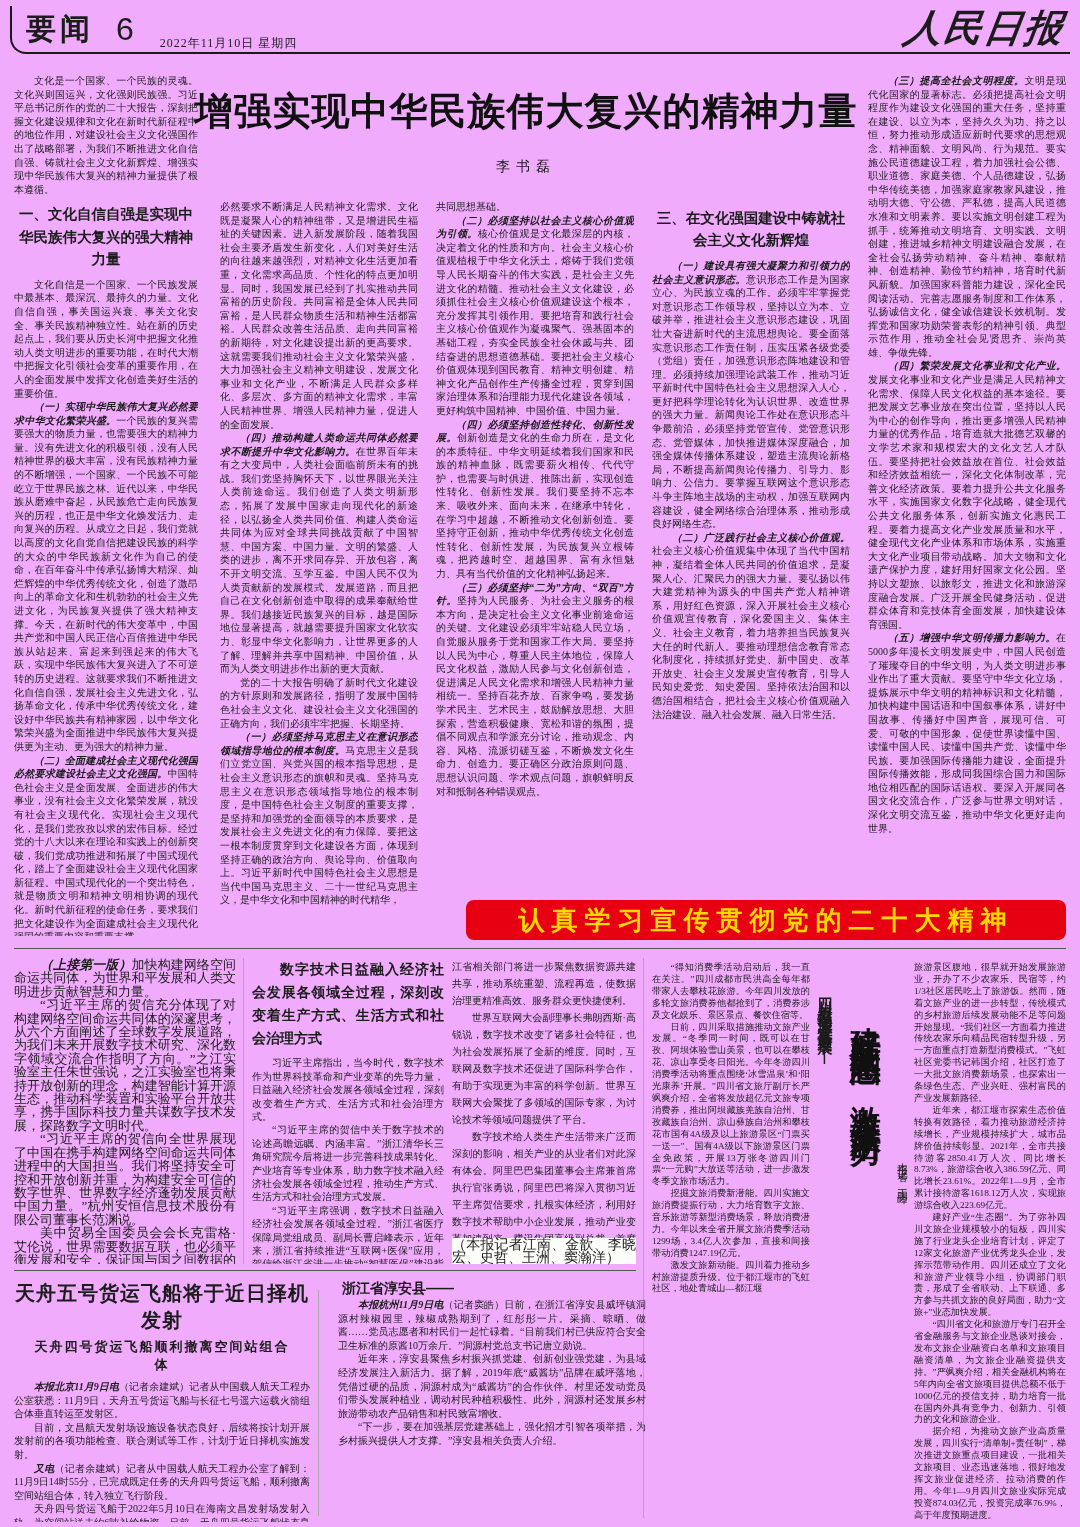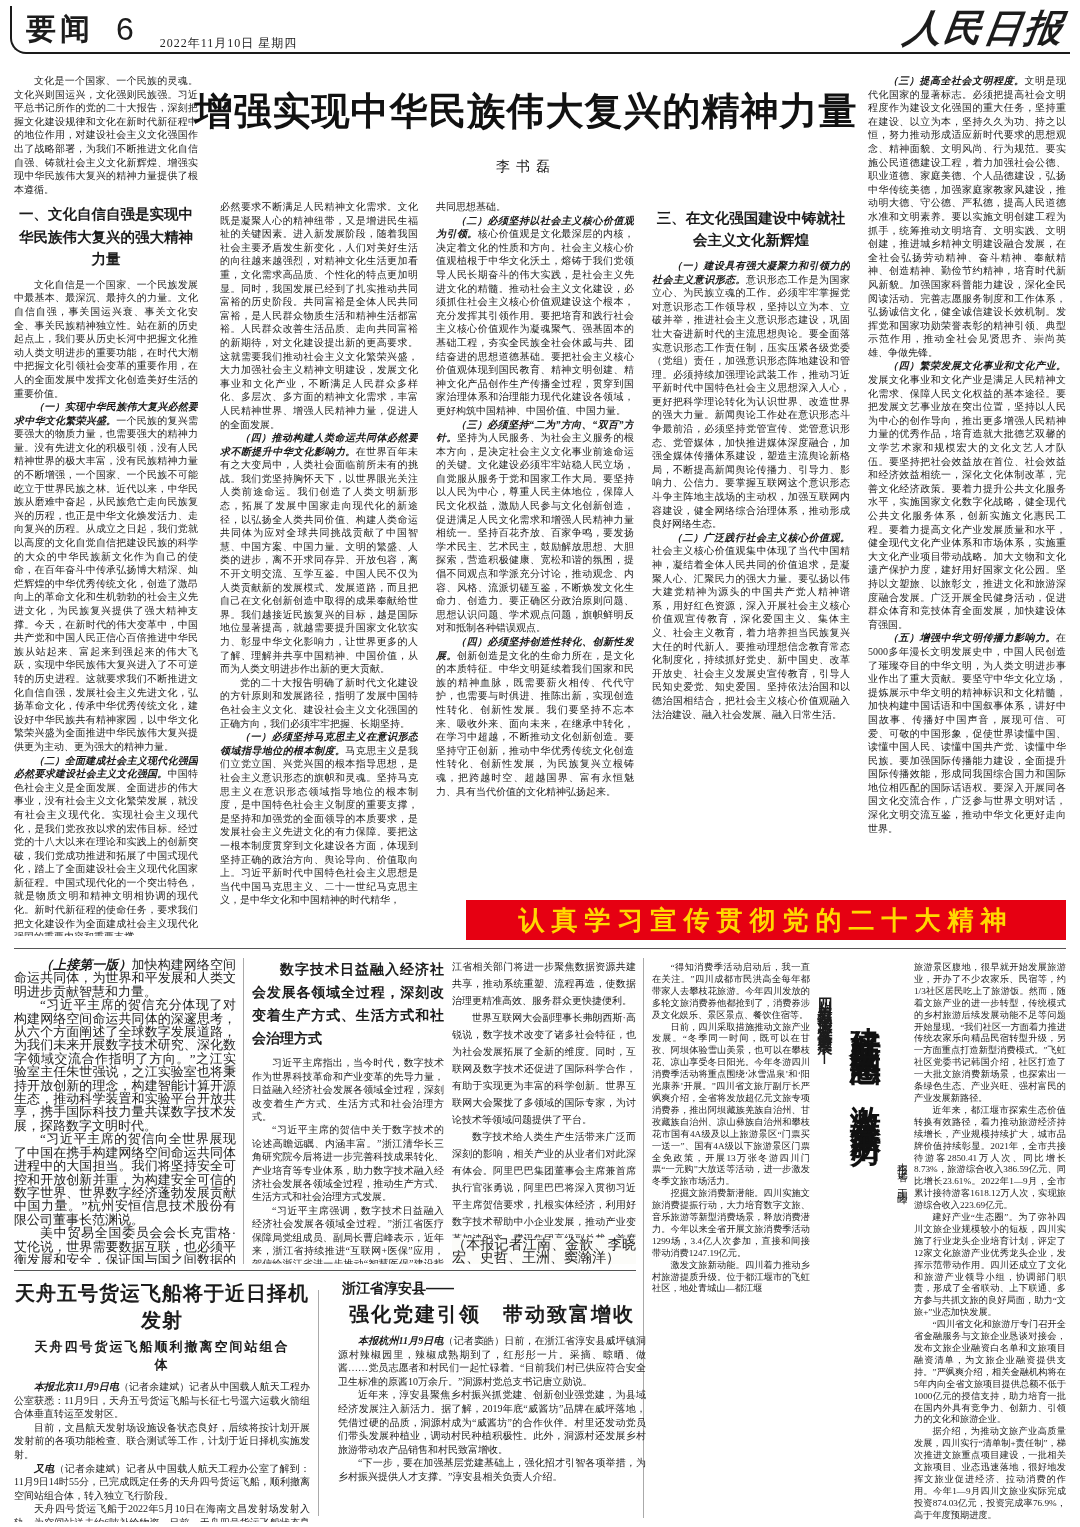--- a/index.html
+++ b/index.html
@@ -1,16 +1,16 @@
 <!DOCTYPE html>
 <html><head>
 <meta charset="utf-8">
 <style>
   html,body{margin:0;padding:0;background:#e9e7e2;}
-  .page{position:relative;width:1080px;height:1527px;background:#ffffff;color:#1c1c1c;
+  .page{position:relative;width:1080px;height:1527px;background:#f0abfc;color:#1c1c1c;
         font-family:"Liberation Serif","DejaVu Serif",serif;overflow:hidden;}
 
   
   .header{position:absolute;left:10px;top:6px;width:1058px;height:46px;
           border-left:2px solid #1a1a1a;border-bottom:2px solid #1a1a1a;
           border-bottom-left-radius:16px;display:flex;align-items:center;}
   .section-name{font-family:"Liberation Sans",sans-serif;font-weight:700;font-size:30px;
           letter-spacing:4px;margin-left:14px;}
   .page-no{font-family:"Liberation Sans",sans-serif;font-weight:400;font-size:32px;margin-left:22px;}
   .page-date{font-size:12px;margin-left:26px;align-self:flex-end;letter-spacing:1px;}
@@ -35,21 +35,21 @@
 
   .headline{position:absolute;left:188px;top:86px;width:676px;text-align:center;
           font-family:"Liberation Sans",sans-serif;font-weight:900;font-size:38px;
           letter-spacing:1px;color:#111;}
   .m-byline{position:absolute;left:188px;top:158px;width:676px;text-align:center;
           font-size:14px;letter-spacing:6px;}
 
   
   .banner{position:absolute;left:466px;top:900px;width:600px;height:40px;
           display:flex;align-items:center;justify-content:center;
-          font-family:"Liberation Sans",sans-serif;font-weight:900;font-size:26px;letter-spacing:7px;}
+          font-family:"Liberation Sans",sans-serif;font-weight:900;font-size:26px;letter-spacing:7px;border-radius:8px;}
 
   
   .hrule{position:absolute;height:1px;background:#555;}
   .hr-main{left:14px;top:948px;width:1052px;}
   .hr-left{left:14px;top:1270px;width:622px;}
   .vrule{position:absolute;width:1px;background:#aaa;}
   .vr1{left:243px;top:958px;height:306px;}
   .vr2{left:643px;top:958px;height:560px;}
   .vr3{left:318px;top:1290px;height:226px;}
 
@@ -115,22 +115,22 @@
     </div>
   <div class="ncol mcol c2">
       <p class="noind">必然要求不断满足人民精神文化需求。文化既是凝聚人心的精神纽带，又是增进民生福祉的关键因素。进入新发展阶段，随着我国社会主要矛盾发生新变化，人们对美好生活的向往越来越强烈，对精神文化生活更加看重，文化需求高品质、个性化的特点更加明显。同时，我国发展已经到了扎实推动共同富裕的历史阶段。共同富裕是全体人民共同富裕，是人民群众物质生活和精神生活都富裕。人民群众改善生活品质、走向共同富裕的新期待，对文化建设提出新的更高要求。这就需要我们推动社会主义文化繁荣兴盛，大力加强社会主义精神文明建设，发展文化事业和文化产业，不断满足人民群众多样化、多层次、多方面的精神文化需求，丰富人民精神世界、增强人民精神力量，促进人的全面发展。</p>
       <p><b class="plead">（四）推动构建人类命运共同体必然要求不断提升中华文化影响力。</b>在世界百年未有之大变局中，人类社会面临前所未有的挑战。我们党坚持胸怀天下，以世界眼光关注人类前途命运。我们创造了人类文明新形态，拓展了发展中国家走向现代化的新途径，以弘扬全人类共同价值、构建人类命运共同体为应对全球共同挑战贡献了中国智慧、中国方案、中国力量。文明的繁盛、人类的进步，离不开求同存异、开放包容，离不开文明交流、互学互鉴。中国人民不仅为人类贡献新的发展模式、发展道路，而且把自己在文化创新创造中取得的成果奉献给世界。我们越接近民族复兴的目标，越是国际地位显著提高，就越需要提升国家文化软实力、彰显中华文化影响力，让世界更多的人了解、理解并共享中国精神、中国价值，从而为人类文明进步作出新的更大贡献。</p>
       <p>党的二十大报告明确了新时代文化建设的方针原则和发展路径，指明了发展中国特色社会主义文化、建设社会主义文化强国的正确方向，我们必须牢牢把握、长期坚持。</p>
       <p><b class="plead">（一）必须坚持马克思主义在意识形态领域指导地位的根本制度。</b>马克思主义是我们立党立国、兴党兴国的根本指导思想，是社会主义意识形态的旗帜和灵魂。坚持马克思主义在意识形态领域指导地位的根本制度，是中国特色社会主义制度的重要支撑，是坚持和加强党的全面领导的本质要求，是发展社会主义先进文化的有力保障。要把这一根本制度贯穿到文化建设各方面，体现到坚持正确的政治方向、舆论导向、价值取向上。习近平新时代中国特色社会主义思想是当代中国马克思主义、二十一世纪马克思主义，是中华文化和中国精神的时代精华，</p>
     </div>
   <div class="ncol mcol c3">
       <p class="noind">共同思想基础。</p>
       <p><b class="plead">（二）必须坚持以社会主义核心价值观为引领。</b>核心价值观是文化最深层的内核，决定着文化的性质和方向。社会主义核心价值观植根于中华文化沃土，熔铸于我们党领导人民长期奋斗的伟大实践，是社会主义先进文化的精髓。推动社会主义文化建设，必须抓住社会主义核心价值观建设这个根本，充分发挥其引领作用。要把培育和践行社会主义核心价值观作为凝魂聚气、强基固本的基础工程，夯实全民族全社会休戚与共、团结奋进的思想道德基础。要把社会主义核心价值观体现到国民教育、精神文明创建、精神文化产品创作生产传播全过程，贯穿到国家治理体系和治理能力现代化建设各领域，更好构筑中国精神、中国价值、中国力量。</p>
+      <p><b class="plead">（四）必须坚持创造性转化、创新性发展。</b>创新创造是文化的生命力所在，是文化的本质特征。中华文明延续着我们国家和民族的精神血脉，既需要薪火相传、代代守护，也需要与时俱进、推陈出新，实现创造性转化、创新性发展。我们要坚持不忘本来、吸收外来、面向未来，在继承中转化，在学习中超越，不断推动文化创新创造。要坚持守正创新，推动中华优秀传统文化创造性转化、创新性发展，为民族复兴立根铸魂，把跨越时空、超越国界、富有永恒魅力、具有当代价值的文化精神弘扬起来。</p>
       <p><b class="plead">（三）必须坚持“二为”方向、“双百”方针。</b>坚持为人民服务、为社会主义服务的根本方向，是决定社会主义文化事业前途命运的关键。文化建设必须牢牢站稳人民立场，自觉服从服务于党和国家工作大局。要坚持以人民为中心，尊重人民主体地位，保障人民文化权益，激励人民参与文化创新创造，促进满足人民文化需求和增强人民精神力量相统一。坚持百花齐放、百家争鸣，要发扬学术民主、艺术民主，鼓励解放思想、大胆探索，营造积极健康、宽松和谐的氛围，提倡不同观点和学派充分讨论，推动观念、内容、风格、流派切磋互鉴，不断焕发文化生命力、创造力。要正确区分政治原则问题、思想认识问题、学术观点问题，旗帜鲜明反对和抵制各种错误观点。</p>
-      <p><b class="plead">（四）必须坚持创造性转化、创新性发展。</b>创新创造是文化的生命力所在，是文化的本质特征。中华文明延续着我们国家和民族的精神血脉，既需要薪火相传、代代守护，也需要与时俱进、推陈出新，实现创造性转化、创新性发展。我们要坚持不忘本来、吸收外来、面向未来，在继承中转化，在学习中超越，不断推动文化创新创造。要坚持守正创新，推动中华优秀传统文化创造性转化、创新性发展，为民族复兴立根铸魂，把跨越时空、超越国界、富有永恒魅力、具有当代价值的文化精神弘扬起来。</p>
     </div>
   <div class="ncol mcol c4">
       <div class="col-heading">三、在文化强国建设中铸就社会主义文化新辉煌</div>
       <p><b class="plead">（一）建设具有强大凝聚力和引领力的社会主义意识形态。</b>意识形态工作是为国家立心、为民族立魂的工作。必须牢牢掌握党对意识形态工作领导权，坚持以立为本、立破并举，推进社会主义意识形态建设，巩固壮大奋进新时代的主流思想舆论。要全面落实意识形态工作责任制，压实压紧各级党委（党组）责任，加强意识形态阵地建设和管理。必须持续加强理论武装工作，推动习近平新时代中国特色社会主义思想深入人心，更好把科学理论转化为认识世界、改造世界的强大力量。新闻舆论工作处在意识形态斗争最前沿，必须坚持党管宣传、党管意识形态、党管媒体，加快推进媒体深度融合，加强全媒体传播体系建设，塑造主流舆论新格局，不断提高新闻舆论传播力、引导力、影响力、公信力。要掌握互联网这个意识形态斗争主阵地主战场的主动权，加强互联网内容建设，健全网络综合治理体系，推动形成良好网络生态。</p>
       <p><b class="plead">（二）广泛践行社会主义核心价值观。</b>社会主义核心价值观集中体现了当代中国精神，凝结着全体人民共同的价值追求，是凝聚人心、汇聚民力的强大力量。要弘扬以伟大建党精神为源头的中国共产党人精神谱系，用好红色资源，深入开展社会主义核心价值观宣传教育，深化爱国主义、集体主义、社会主义教育，着力培养担当民族复兴大任的时代新人。要推动理想信念教育常态化制度化，持续抓好党史、新中国史、改革开放史、社会主义发展史宣传教育，引导人民知史爱党、知史爱国。坚持依法治国和以德治国相结合，把社会主义核心价值观融入法治建设、融入社会发展、融入日常生活。</p>
     </div>
   <div class="ncol mcol c5">
       <p><b class="plead">（三）提高全社会文明程度。</b>文明是现代化国家的显著标志。必须把提高社会文明程度作为建设文化强国的重大任务，坚持重在建设、以立为本，坚持久久为功、持之以恒，努力推动形成适应新时代要求的思想观念、精神面貌、文明风尚、行为规范。要实施公民道德建设工程，着力加强社会公德、职业道德、家庭美德、个人品德建设，弘扬中华传统美德，加强家庭家教家风建设，推动明大德、守公德、严私德，提高人民道德水准和文明素养。要以实施文明创建工程为抓手，统筹推动文明培育、文明实践、文明创建，推进城乡精神文明建设融合发展，在全社会弘扬劳动精神、奋斗精神、奉献精神、创造精神、勤俭节约精神，培育时代新风新貌。加强国家科普能力建设，深化全民阅读活动。完善志愿服务制度和工作体系，弘扬诚信文化，健全诚信建设长效机制。发挥党和国家功勋荣誉表彰的精神引领、典型示范作用，推动全社会见贤思齐、崇尚英雄、争做先锋。</p>
       <p><b class="plead">（四）繁荣发展文化事业和文化产业。</b>发展文化事业和文化产业是满足人民精神文化需求、保障人民文化权益的基本途径。要把发展文艺事业放在突出位置，坚持以人民为中心的创作导向，推出更多增强人民精神力量的优秀作品，培育造就大批德艺双馨的文学艺术家和规模宏大的文化文艺人才队伍。要坚持把社会效益放在首位、社会效益和经济效益相统一，深化文化体制改革，完善文化经济政策。要着力提升公共文化服务水平，实施国家文化数字化战略，健全现代公共文化服务体系，创新实施文化惠民工程。要着力提高文化产业发展质量和水平，健全现代文化产业体系和市场体系，实施重大文化产业项目带动战略。加大文物和文化遗产保护力度，建好用好国家文化公园。坚持以文塑旅、以旅彰文，推进文化和旅游深度融合发展。广泛开展全民健身活动，促进群众体育和竞技体育全面发展，加快建设体育强国。</p>
       <p><b class="plead">（五）增强中华文明传播力影响力。</b>在5000多年漫长文明发展史中，中国人民创造了璀璨夺目的中华文明，为人类文明进步事业作出了重大贡献。要坚守中华文化立场，提炼展示中华文明的精神标识和文化精髓，加快构建中国话语和中国叙事体系，讲好中国故事、传播好中国声音，展现可信、可爱、可敬的中国形象，促使世界读懂中国、读懂中国人民、读懂中国共产党、读懂中华民族。要加强国际传播能力建设，全面提升国际传播效能，形成同我国综合国力和国际地位相匹配的国际话语权。要深入开展同各国文化交流合作，广泛参与世界文明对话，深化文明交流互鉴，推动中华文化更好走向世界。</p>
@@ -196,21 +196,20 @@
     <div class="ncol tz-body static">
         <p><b class="plead">本报北京11月9日电</b>（记者余建斌）记者从中国载人航天工程办公室获悉：11月9日，天舟五号货运飞船与长征七号遥六运载火箭组合体垂直转运至发射区。</p>
         <p>目前，文昌航天发射场设施设备状态良好，后续将按计划开展发射前的各项功能检查、联合测试等工作，计划于近日择机实施发射。</p>
         <p><b class="plead">又电</b>（记者余建斌）记者从中国载人航天工程办公室了解到：11月9日14时55分，已完成既定任务的天舟四号货运飞船，顺利撤离空间站组合体，转入独立飞行阶段。</p>
         <p>天舟四号货运飞船于2022年5月10日在海南文昌发射场发射入轨，为空间站送去约6吨补给物资。目前，天舟四号货运飞船状态良好，后续将择机受控再入大气层。</p>
       </div>
   </div>
 
   <div class="chunan">
     <div class="ca-kicker">浙江省淳安县——</div>
-    <div class="ca-title">强化党建引领　带动致富增收</div>
     <div class="ncol ca-body static">
         <p><b class="plead">本报杭州11月9日电</b>（记者窦皓）日前，在浙江省淳安县威坪镇洞源村辣椒园里，辣椒成熟期到了，红彤彤一片。采摘、晾晒、做酱……党员志愿者和村民们一起忙碌着。“目前我们村已供应符合安全卫生标准的原酱10万余斤。”洞源村党总支书记唐立勋说。</p>
         <p>近年来，淳安县聚焦乡村振兴抓党建、创新创业强党建，为县域经济发展注入新活力。据了解，2019年底“威酱坊”品牌在威坪落地，凭借过硬的品质，洞源村成为“威酱坊”的合作伙伴。村里还发动党员们带头发展种植业，调动村民种植积极性。此外，洞源村还发展乡村旅游带动农产品销售和村民致富增收。</p>
         <p>“下一步，要在加强基层党建基础上，强化招才引智各项举措，为乡村振兴提供人才支撑。”淳安县相关负责人介绍。</p>
       </div>
   </div>
 
 </div>
 
 </body></html>

